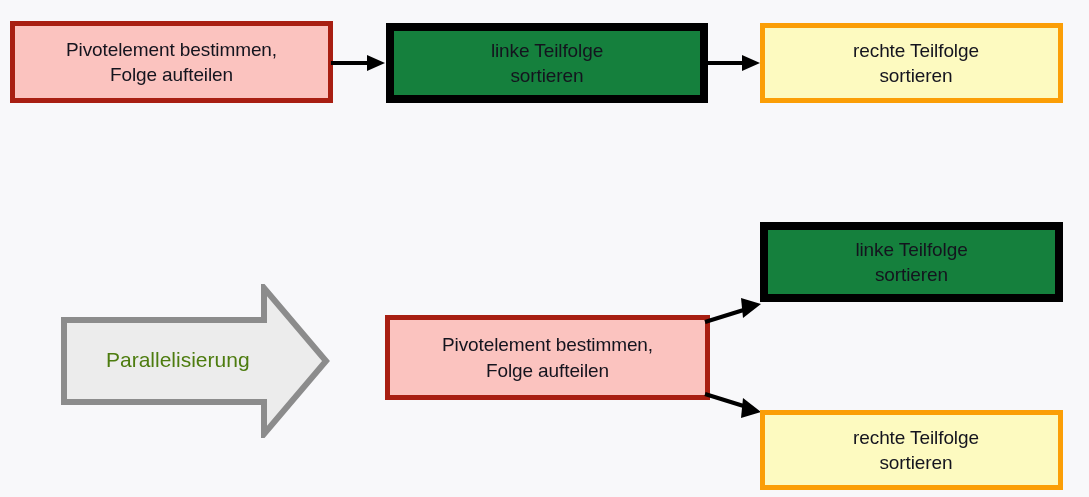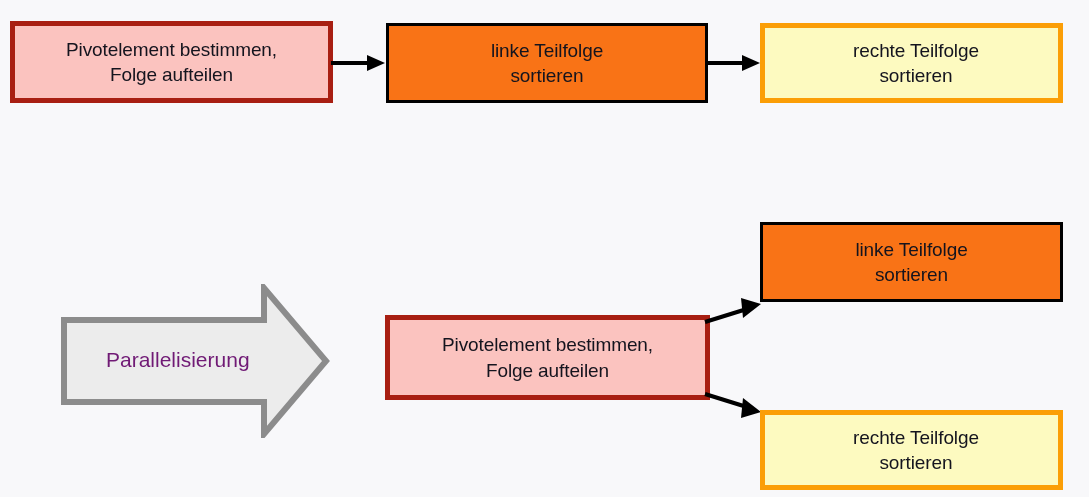--- a/index.html
+++ b/index.html
@@ -31,22 +31,22 @@
     line-height: 1.33;
     color: #14141e;
     letter-spacing: -0.1px;
     white-space: pre-line;
   }
   .node-red {
     background: #fbc3bf;
     border: 5px solid #a81f12;
   }
   .node-blue {
-    background: #f97316;
-    border: 3px solid #000000;
+    background: #15803d;
+    border: 8px solid #000000;
   }
   .node-yellow {
     background: #fdfac0;
     border: 5px solid #fb9e06;
     padding-left: 9px;
   }
 
   
   .h-arrow {
     position: absolute;
@@ -62,21 +62,21 @@
 
   
   .block-arrow {
     position: absolute;
   }
   .block-arrow svg { display: block; }
   .block-arrow-label {
     position: absolute;
     font-family: "Liberation Sans", sans-serif;
     font-size: 21px;
-    color: #701a75;
+    color: #4d7c0f;
     white-space: nowrap;
   }
 
   
   #n-top-red    { left: 10px;  top: 21px;  width: 323px; height: 82px; }
   #n-top-blue   { left: 386px; top: 23px;  width: 322px; height: 80px; }
   #n-top-yellow { left: 760px; top: 23px;  width: 303px; height: 80px; }
 
   #n-bot-red    { left: 385px; top: 315px; width: 325px; height: 85px; }
   #n-bot-blue   { left: 760px; top: 222px; width: 303px; height: 80px; }

